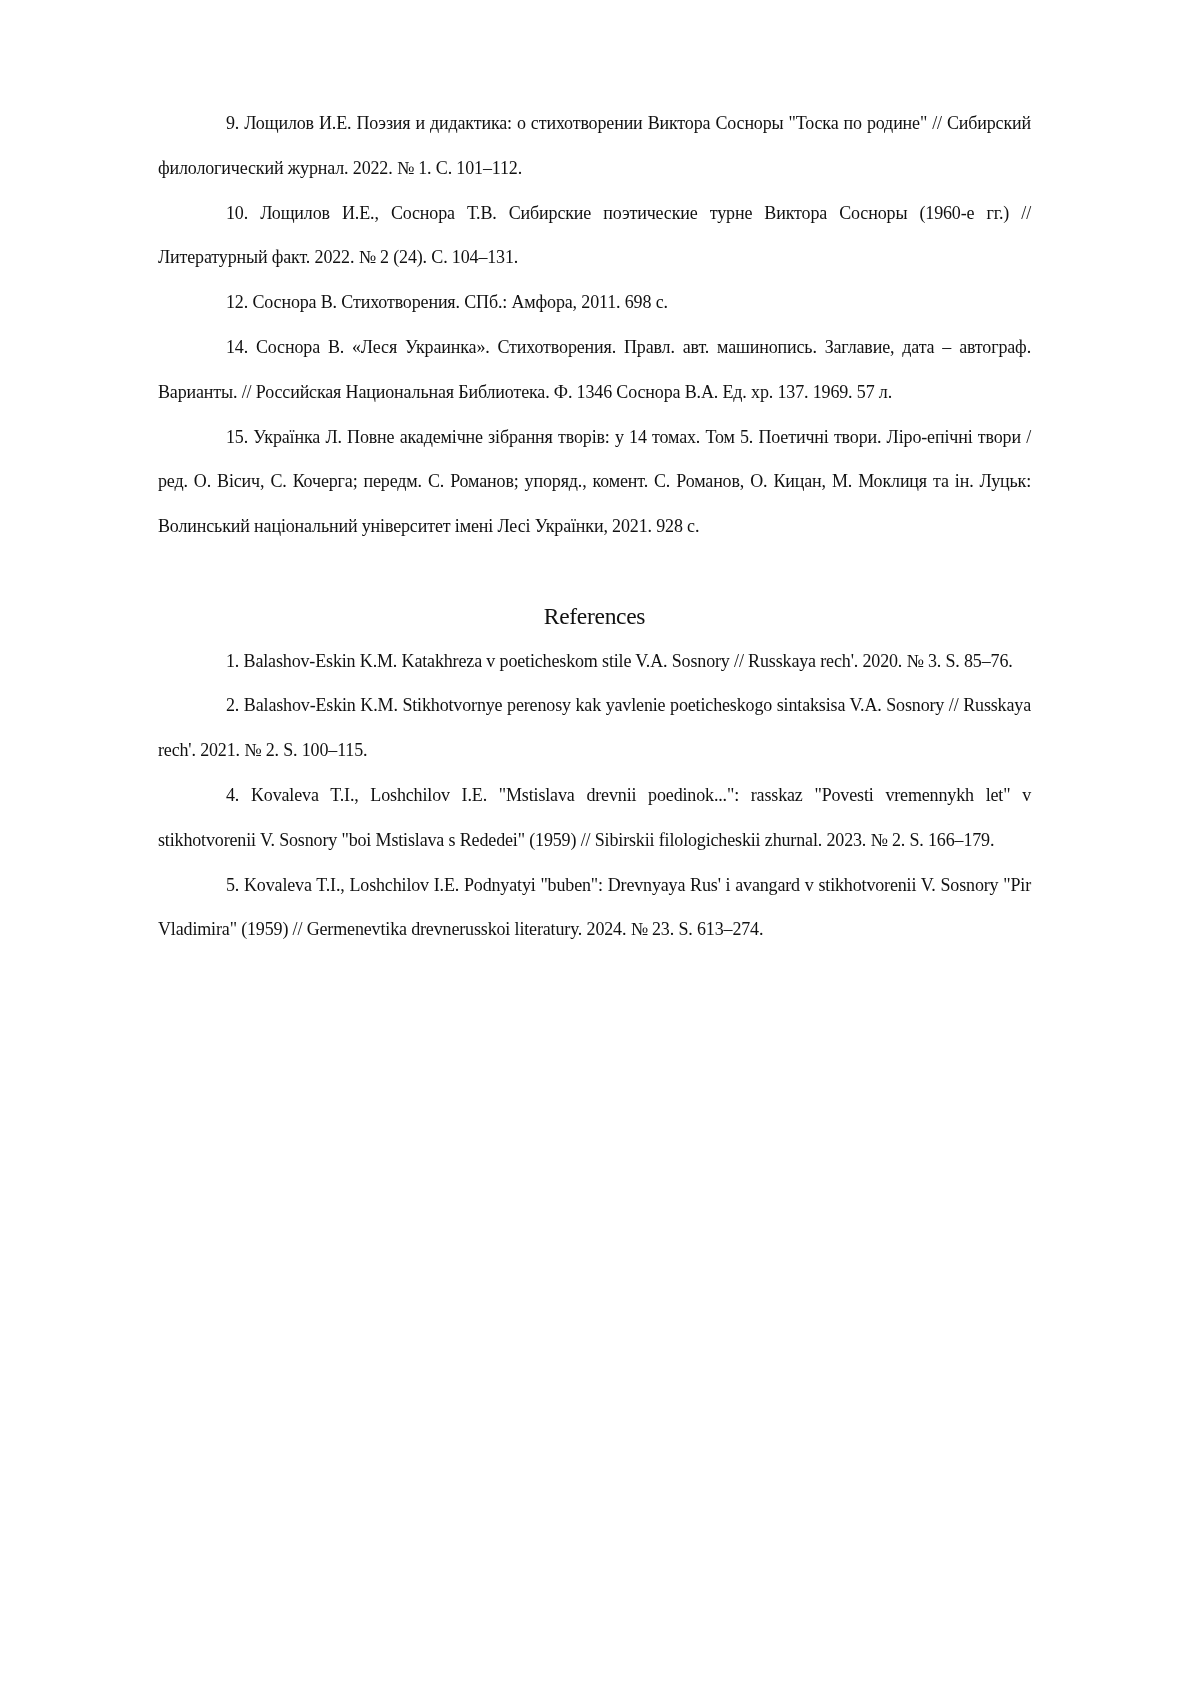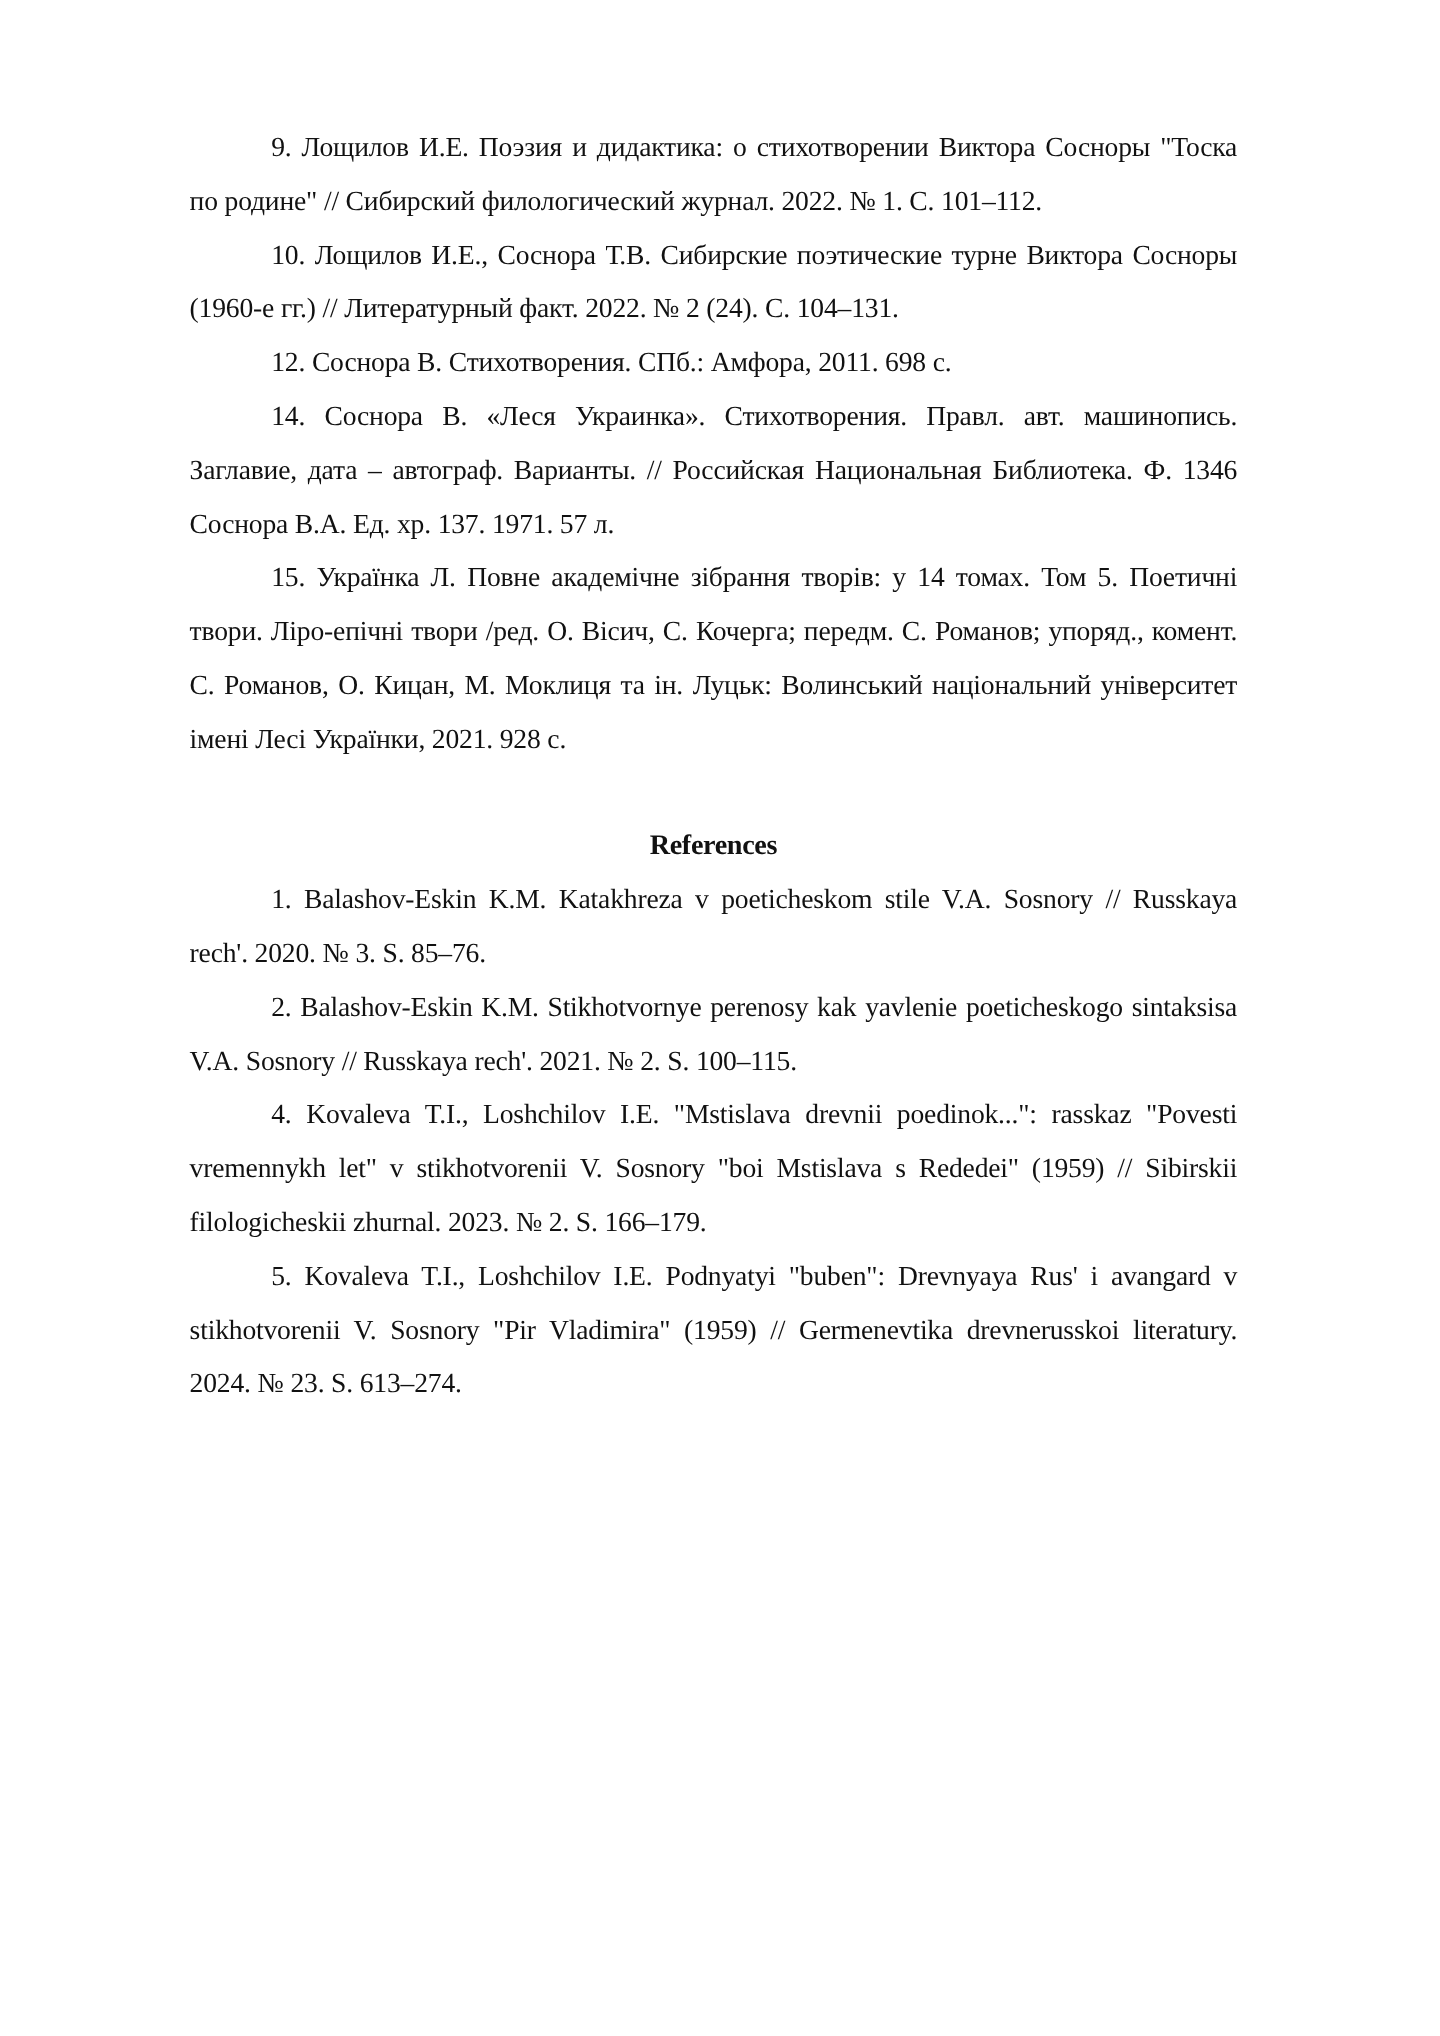--- a/index.html
+++ b/index.html
@@ -16,50 +16,50 @@
       font-family: "Liberation Serif", "DejaVu Serif", serif;
     }
     .page {
       position: absolute;
       left: 158px;
       top: 101px;
       width: 873px;
     }
     .entry {
       margin: 0;
-      font-size: 23px;
+      font-size: 18px;
       line-height: 44.8px;
       text-align: justify;
       text-indent: 68px;
       letter-spacing: -0.15px;
     }
     .heading {
       margin: 0;
       margin-top: 44.8px;
       font-size: 23.5px;
       line-height: 44.8px;
-      font-weight: bold;
+      font-weight: normal;
       text-align: center;
       letter-spacing: -0.3px;
     }
     .list {
       margin: 0;
       padding: 0;
     }
   </style>
 </head>
 <body>
 
 <div class="page">
 
   <div class="list">
     <p class="entry">9. Лощилов И.Е. Поэзия и дидактика: о стихотворении Виктора Сосноры "Тоска по родине" // Сибирский филологический журнал. 2022. № 1. С. 101–112.</p>
     <p class="entry">10. Лощилов И.Е., Соснора Т.В. Сибирские поэтические турне Виктора Сосноры (1960-е гг.) // Литературный факт. 2022. № 2 (24). С. 104–131.</p>
     <p class="entry">12. Соснора В. Стихотворения. СПб.: Амфора, 2011. 698 с.</p>
-    <p class="entry">14. Соснора В. «Леся Украинка». Стихотворения. Правл. авт. машинопись. Заглавие, дата – автограф. Варианты. // Российская Национальная Библиотека. Ф. 1346 Соснора В.А. Ед. хр. 137. 1971. 57 л.</p>
+    <p class="entry">14. Соснора В. «Леся Украинка». Стихотворения. Правл. авт. машинопись. Заглавие, дата – автограф. Варианты. // Российская Национальная Библиотека. Ф. 1346 Соснора В.А. Ед. хр. 137. 1969. 57 л.</p>
     <p class="entry">15. Українка Л. Повне академічне зібрання творів: у 14 томах. Том 5. Поетичні твори. Ліро-епічні твори /ред. О. Вісич, С. Кочерга; передм. С. Романов; упоряд., комент. С. Романов, О. Кицан, М. Моклиця та ін. Луцьк: Волинський національний університет імені Лесі Українки, 2021. 928 с.</p>
   </div>
 
   <h2 class="heading">References</h2>
 
   <div class="list">
     <p class="entry">1. Balashov-Eskin K.M. Katakhreza v poeticheskom stile V.A. Sosnory // Russkaya rech'. 2020. № 3. S. 85–76.</p>
     <p class="entry">2. Balashov-Eskin K.M. Stikhotvornye perenosy kak yavlenie poeticheskogo sintaksisa V.A. Sosnory // Russkaya rech'. 2021. № 2. S. 100–115.</p>
     <p class="entry">4. Kovaleva T.I., Loshchilov I.E. "Mstislava drevnii poedinok...": rasskaz "Povesti vremennykh let" v stikhotvorenii V. Sosnory "boi Mstislava s Rededei" (1959) // Sibirskii filologicheskii zhurnal. 2023. № 2. S. 166–179.</p>
     <p class="entry">5. Kovaleva T.I., Loshchilov I.E. Podnyatyi "buben": Drevnyaya Rus' i avangard v stikhotvorenii V. Sosnory "Pir Vladimira" (1959) // Germenevtika drevnerusskoi literatury. 2024. № 23. S. 613–274.</p>

